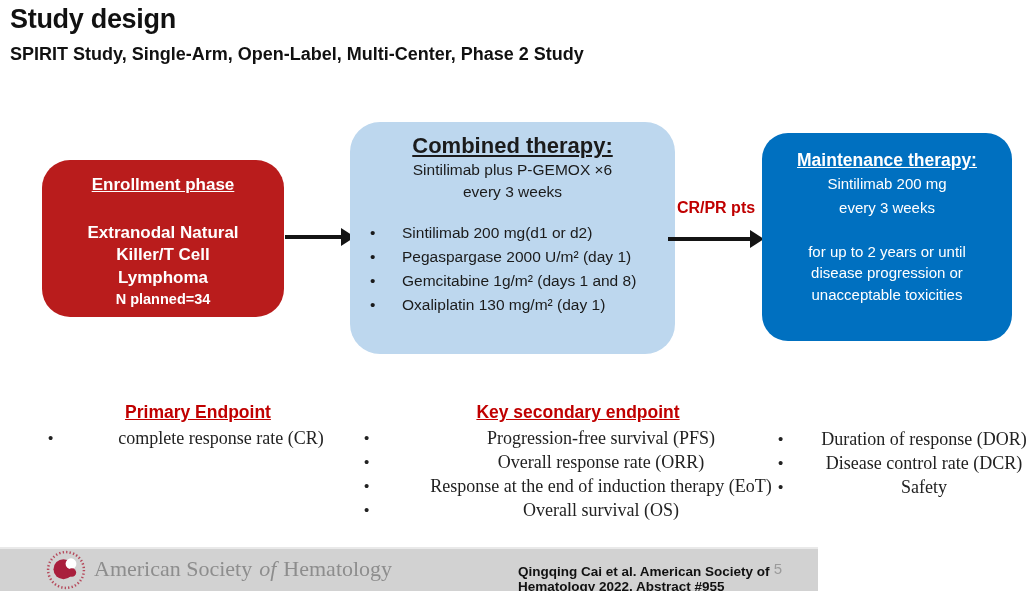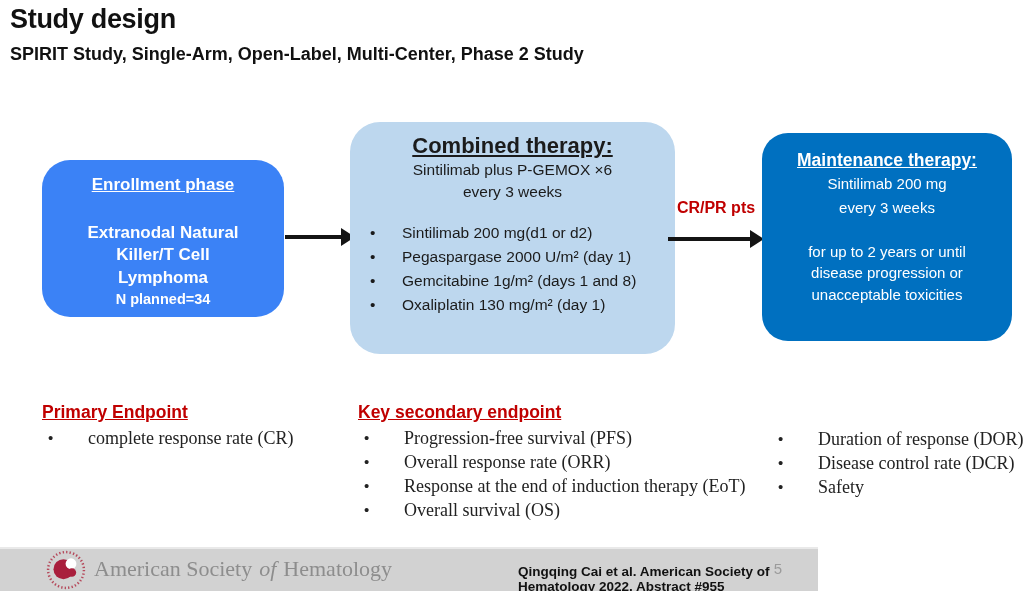--- a/index.html
+++ b/index.html
@@ -6,21 +6,21 @@
   .slide{
     position:relative;width:1034px;height:591px;background:#ffffff;
     font-family:"Liberation Sans", sans-serif;overflow:hidden;color:#111;
   }
   .title{position:absolute;left:10px;top:4px;font-size:27px;font-weight:bold;letter-spacing:-0.3px;}
   .subtitle{position:absolute;left:10px;top:44px;font-size:18px;font-weight:bold;}
 
   .box{position:absolute;box-sizing:border-box;}
   .box-enrollment{
     left:42px;top:160px;width:242px;height:157px;border-radius:28px;
-    background:#3b82f6;color:#fff;text-align:center;padding-top:15px;
+    background:#b91c1c;color:#fff;text-align:center;padding-top:15px;
   }
   .box-enrollment .hd{font-size:17px;font-weight:bold;text-decoration:underline;}
   .box-enrollment .bd{margin-top:27px;padding:0 28px;font-size:17px;font-weight:bold;line-height:1.32;}
   .box-enrollment .nline{font-size:14.5px;font-weight:bold;margin-top:2px;}
 
   .box-combined{
     left:350px;top:122px;width:325px;height:232px;border-radius:30px;
     background:#bdd7ee;color:#1b1b1b;padding-top:11px;text-align:center;
   }
   .box-combined .hd{font-size:22px;font-weight:bold;text-decoration:underline;}
@@ -40,21 +40,21 @@
   .arrow{position:absolute;height:4px;background:#141414;}
   .arrow::after{
     content:"";position:absolute;right:-13px;top:-7px;width:0;height:0;
     border-left:14px solid #141414;border-top:9px solid transparent;border-bottom:9px solid transparent;
   }
   .arrow-1{left:285px;top:235px;width:57px;}
   .arrow-2{left:668px;top:237px;width:83px;}
   .crpr-label{position:absolute;left:664px;top:199px;width:104px;text-align:center;
     color:#c00000;font-weight:bold;font-size:16px;}
 
-  .ep-col{position:absolute;}
+  .ep-col{position:absolute;text-align:center;}
   .ep-primary{left:42px;top:402px;width:312px;}
   .ep-secondary{left:358px;top:402px;width:440px;}
   .ep-tertiary{left:772px;top:424px;width:258px;}
   .ep-heading{color:#c00000;font-weight:bold;font-size:17.5px;text-decoration:underline;}
   .serif-list{list-style:none;margin:4px 0 0;padding:0;
     font-family:"Liberation Serif", serif;font-size:18px;color:#222;line-height:1.33;}
   .serif-list li{position:relative;padding-left:46px;}
   .serif-list li::before{content:"\2022";position:absolute;left:6px;top:1px;
     font-family:"Liberation Sans", sans-serif;font-size:15px;}
 

